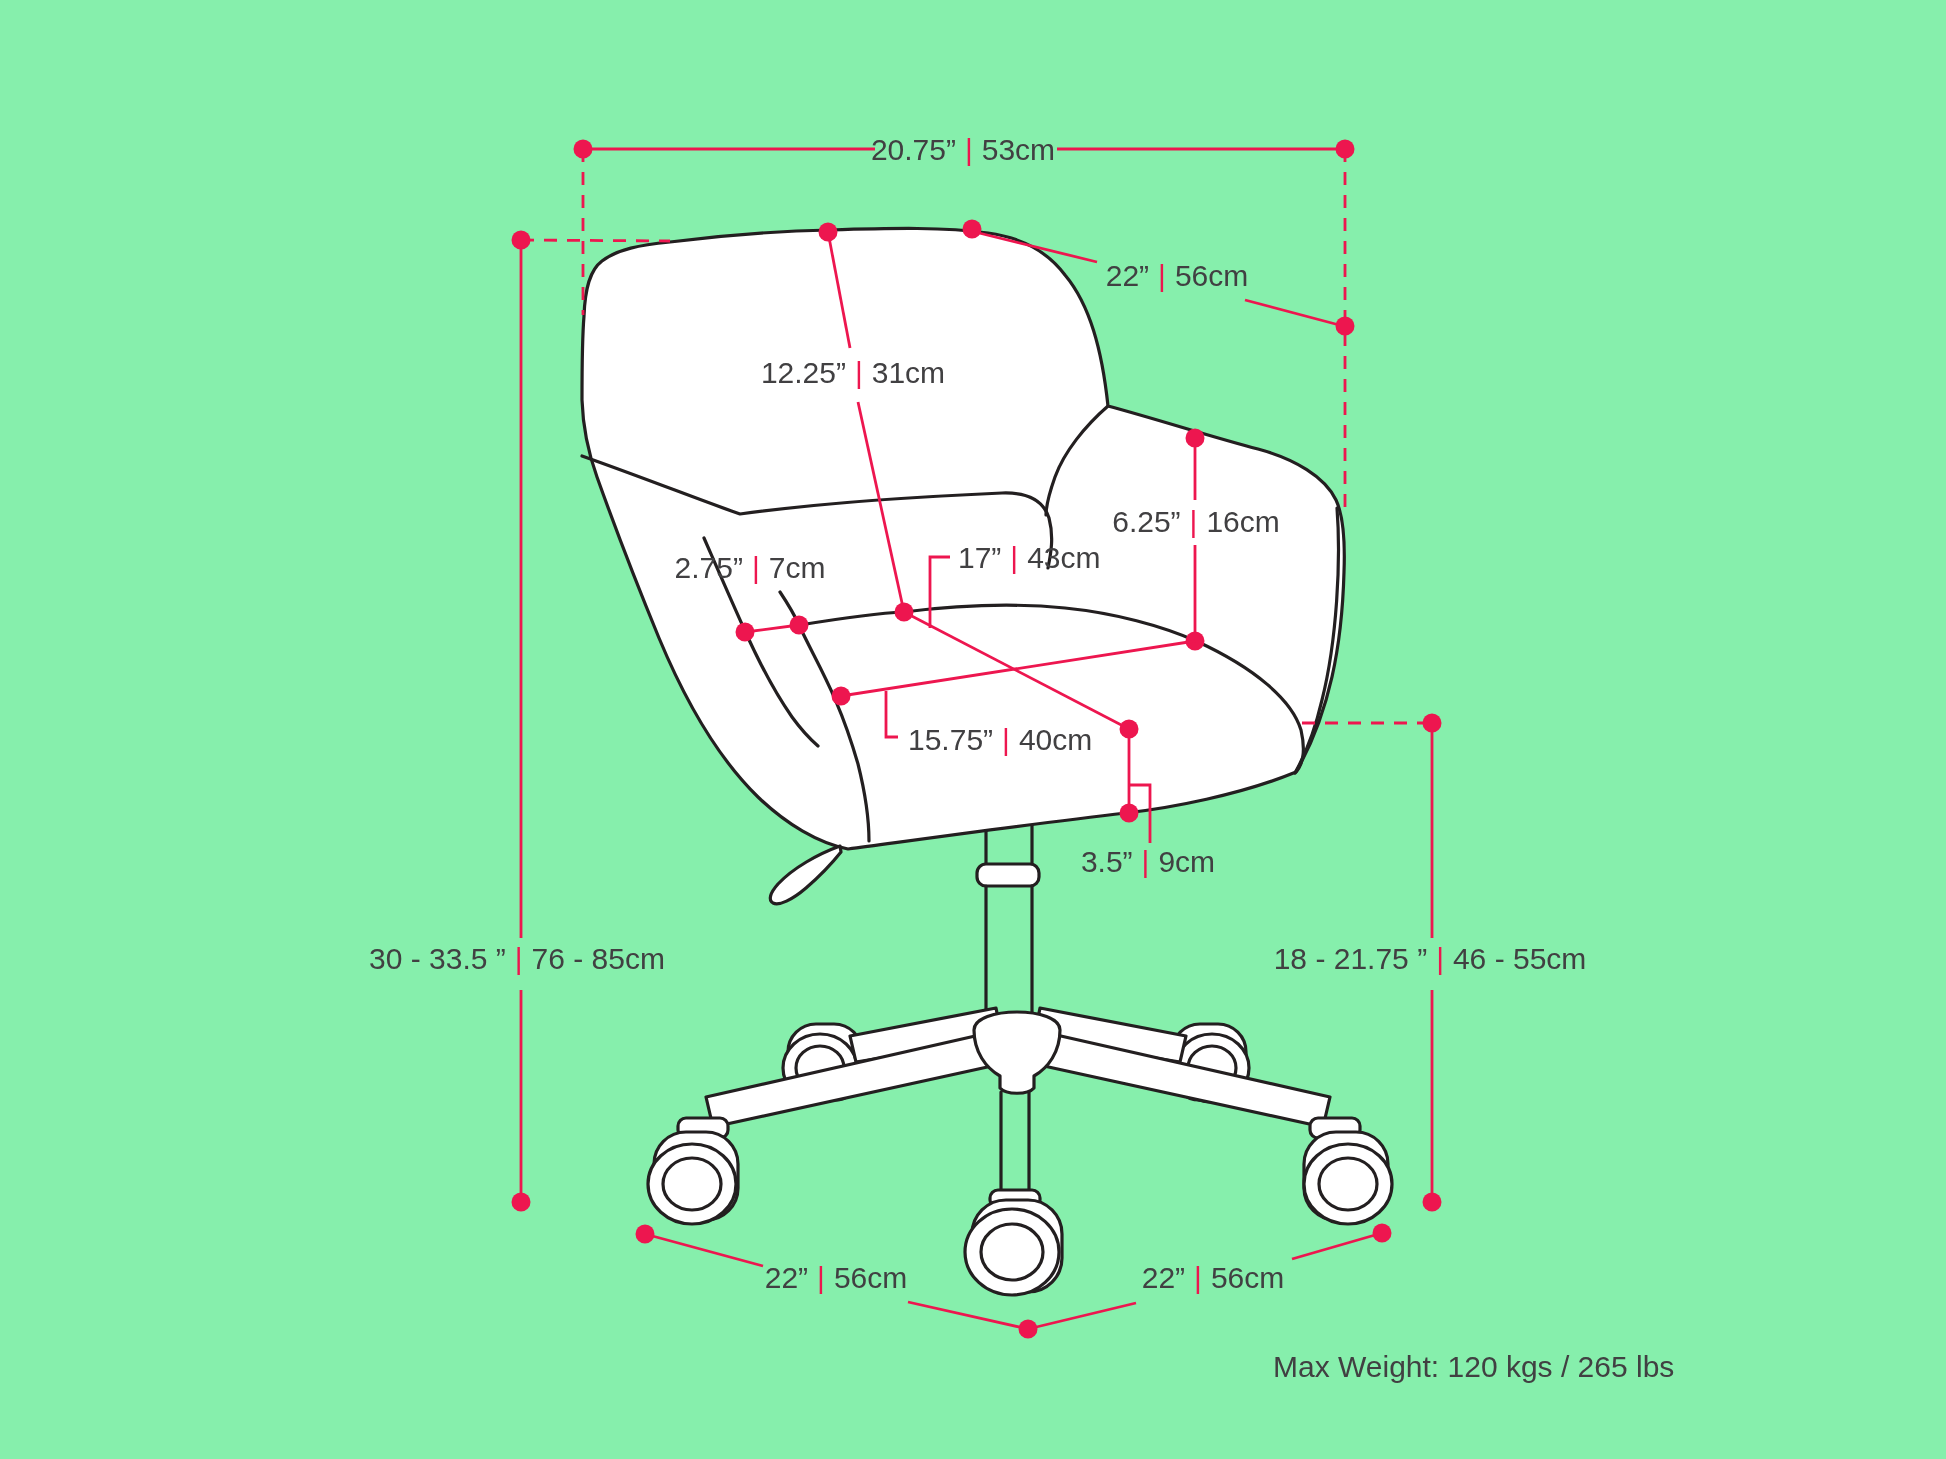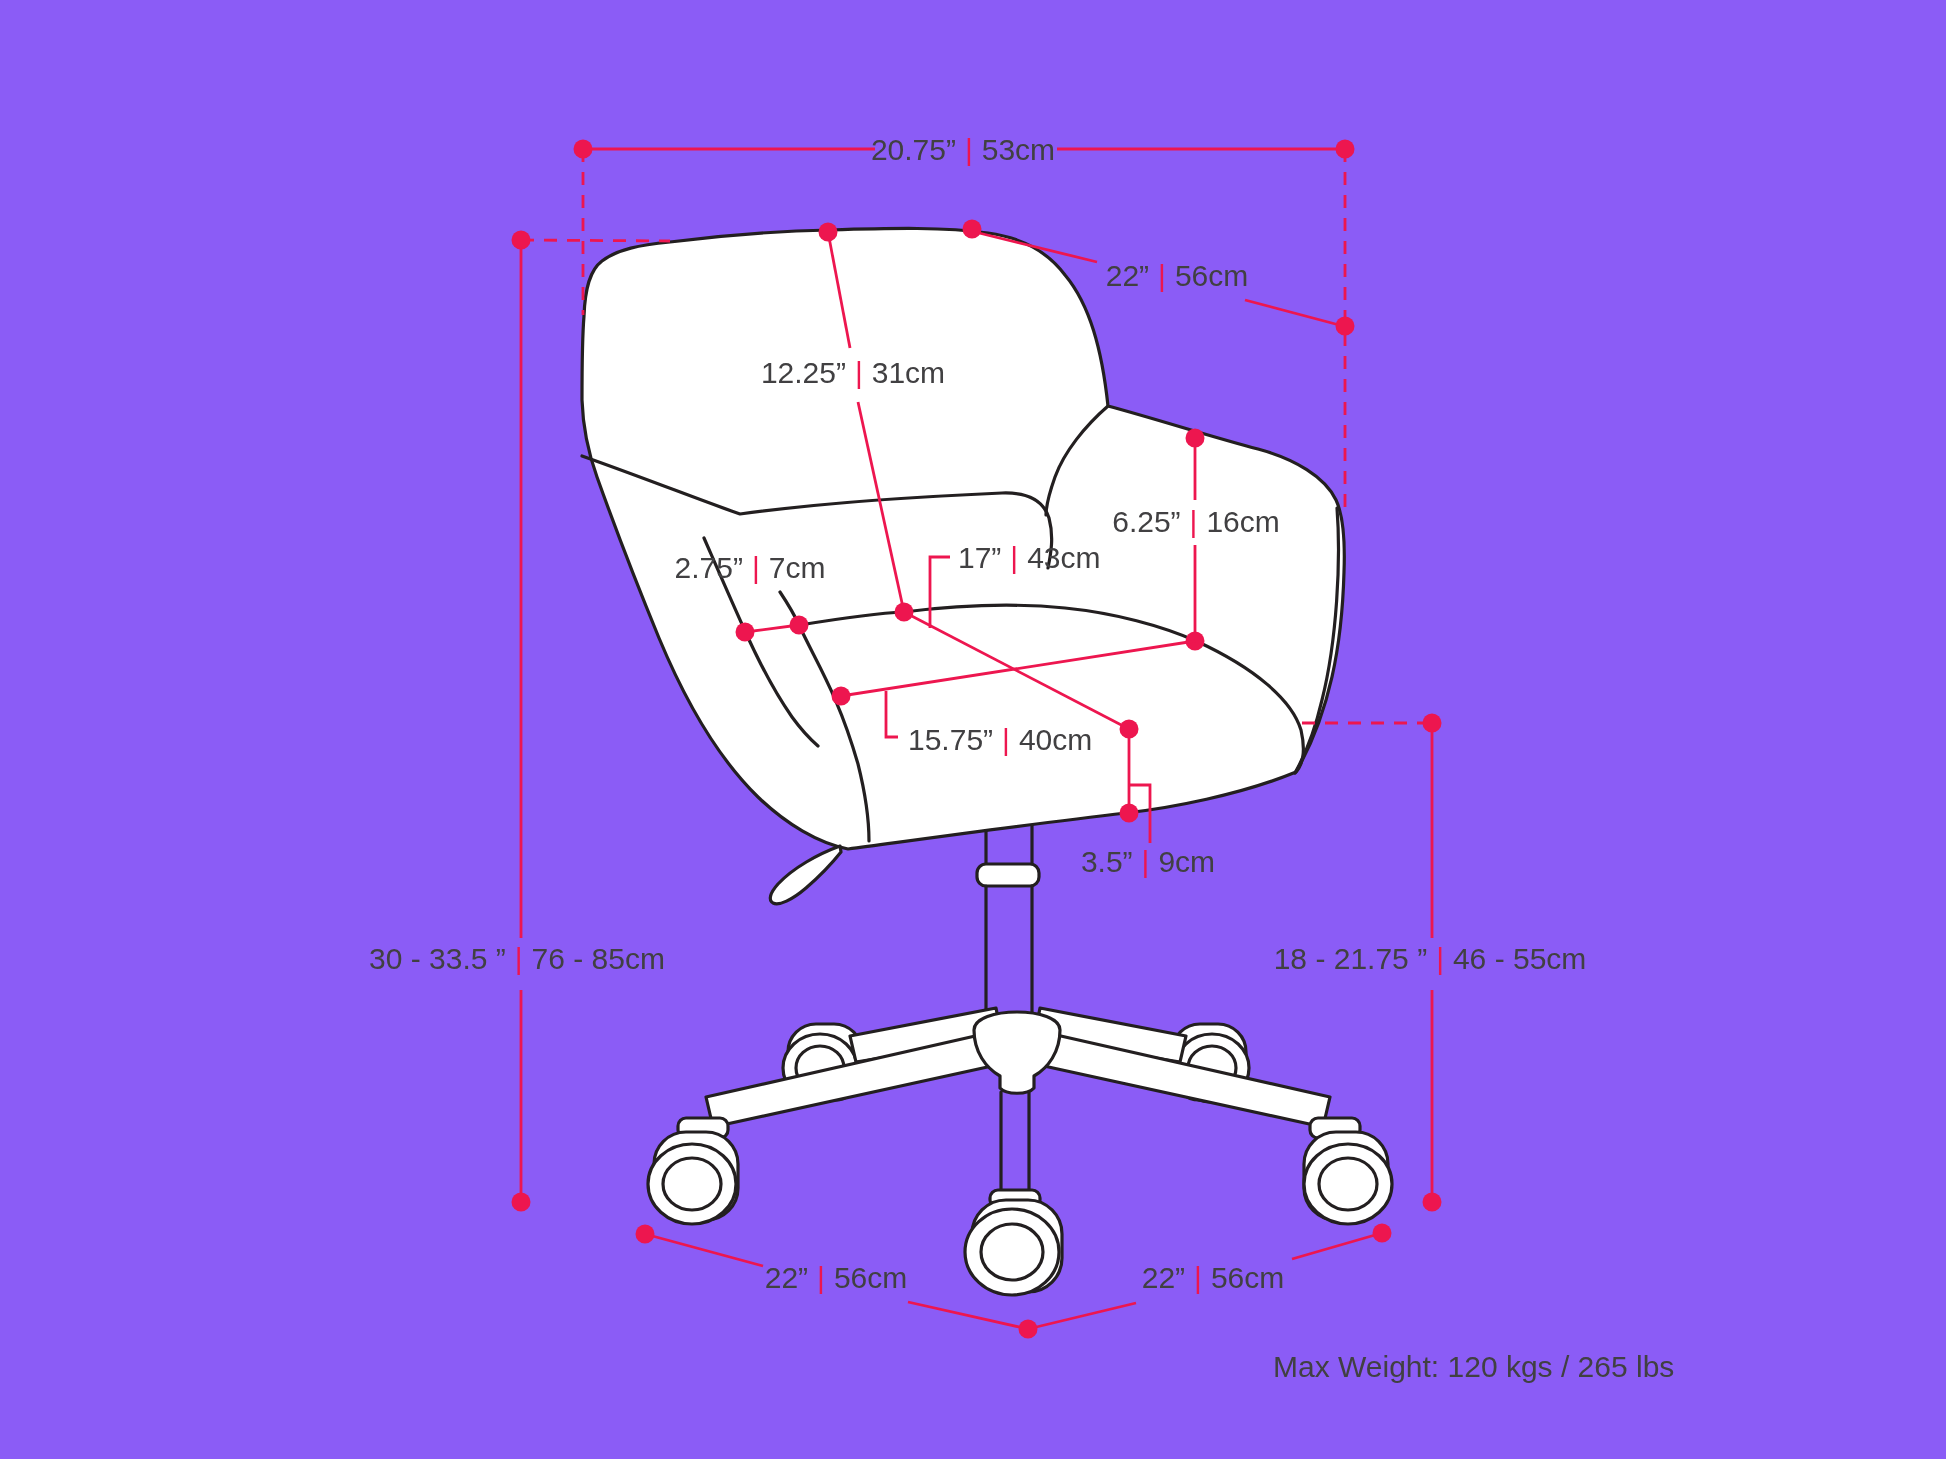--- a/index.html
+++ b/index.html
@@ -1,16 +1,16 @@
 <!DOCTYPE html>
 <html><head>
 <meta charset="utf-8">
 <style>
   html,body{margin:0;padding:0;background:#ffffff;}
-  .stage{position:relative;width:1946px;height:1459px;background:#8b5cf6;overflow:hidden;
+  .stage{position:relative;width:1946px;height:1459px;background:#86efac;overflow:hidden;
          font-family:"Liberation Sans", sans-serif;}
   svg{position:absolute;left:0;top:0;}
   .chair-line{fill:none;stroke:#231f20;stroke-width:3.2;stroke-linecap:round;stroke-linejoin:round;}
   .chair-fill{fill:#ffffff;stroke:#231f20;stroke-width:3.2;stroke-linejoin:round;}
   .dim{stroke:#ed164f;stroke-width:2.8;fill:none;}
   .dim-dash{stroke:#ed164f;stroke-width:2.8;fill:none;stroke-dasharray:13 10;}
   .dim-dot{fill:#ed164f;stroke:none;}
   .lbl{font-family:"Liberation Sans", sans-serif;font-size:30px;fill:#414042;}
   .lbl .sep{fill:#ed164f;}
 </style>

